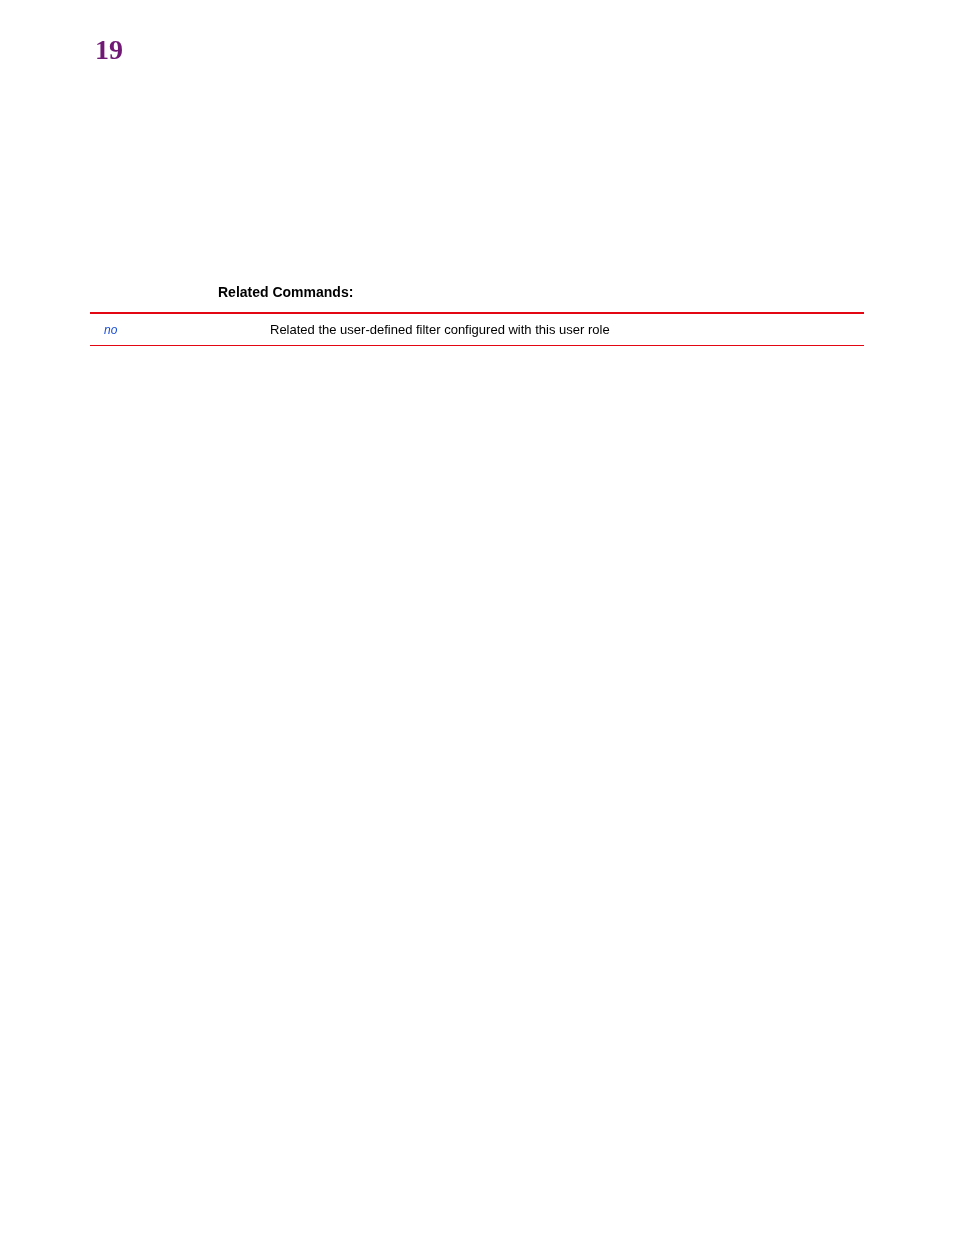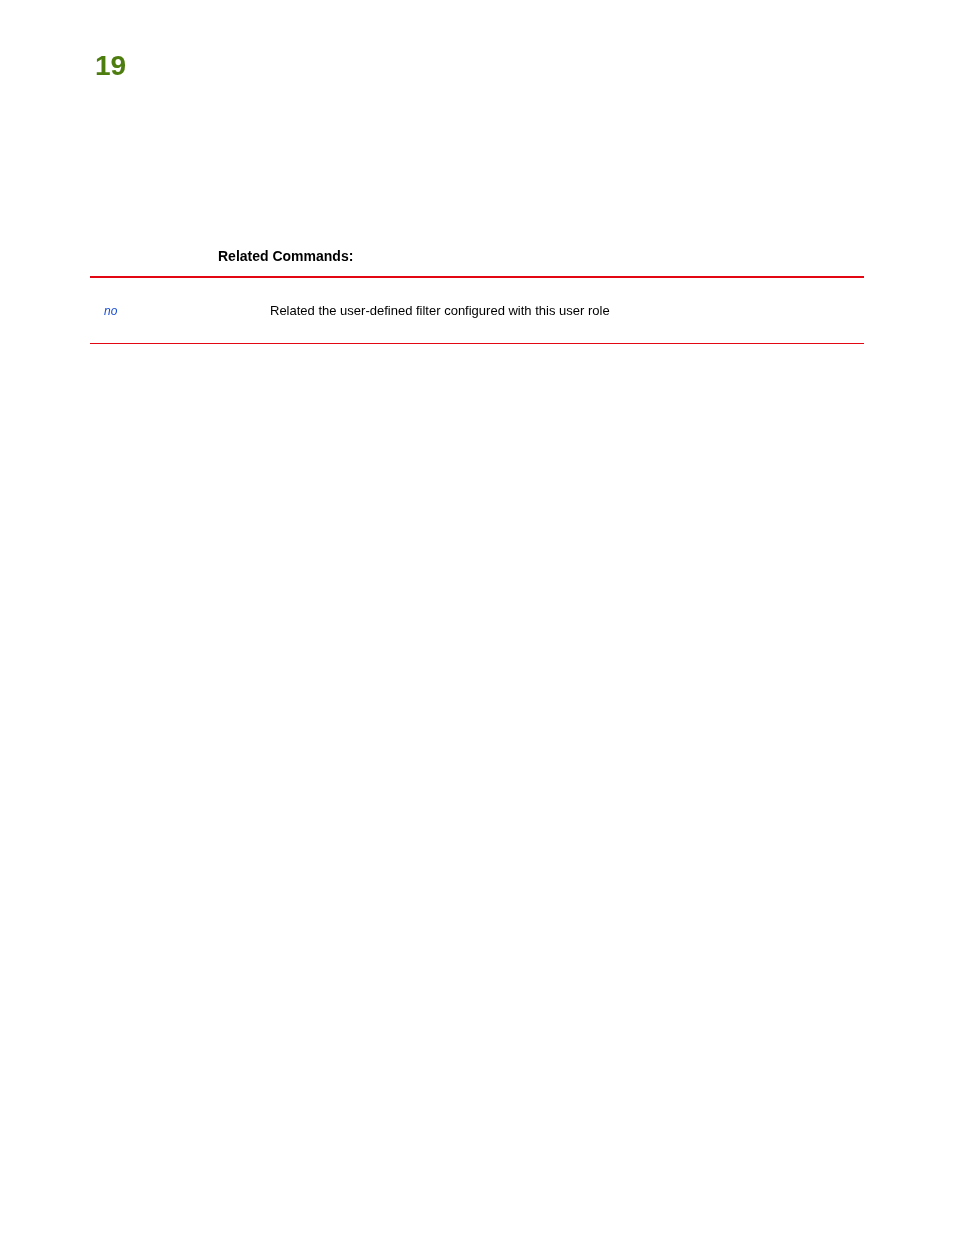--- a/index.html
+++ b/index.html
@@ -9,53 +9,55 @@
     }
     body {
       width: 954px;
       height: 1235px;
       background: #ffffff;
       font-family: Arial, Helvetica, sans-serif;
       position: relative;
     }
     .page-number {
       position: absolute;
-      top: 50px;
+      top: 34px;
       left: 95px;
       font-size: 28px;
       font-weight: bold;
-      color: #4d7c0f;
+      color: #701a75;
+      font-family: Liberation Serif, serif;
     }
     .content-area {
       position: absolute;
       top: 248px;
       left: 90px;
       right: 90px;
     }
     .section-heading {
       font-size: 14px;
       font-weight: bold;
       color: #000000;
       margin-left: 128px;
       margin-bottom: 12px;
+      margin-top: 36px;
     }
     .commands-table {
       width: 100%;
       border-collapse: collapse;
     }
     .table-border-top {
       border-top: 2px solid #e30613;
     }
     .table-border-bottom {
       border-bottom: 1px solid #e30613;
     }
     .table-row {
       display: flex;
       align-items: center;
-      padding: 25px 0;
+      padding: 8px 0;
     }
     .command-name {
       color: #1a4dd6;
       font-style: italic;
       font-size: 12px;
       padding-left: 14px;
       width: 180px;
       flex-shrink: 0;
     }
     .command-description {

